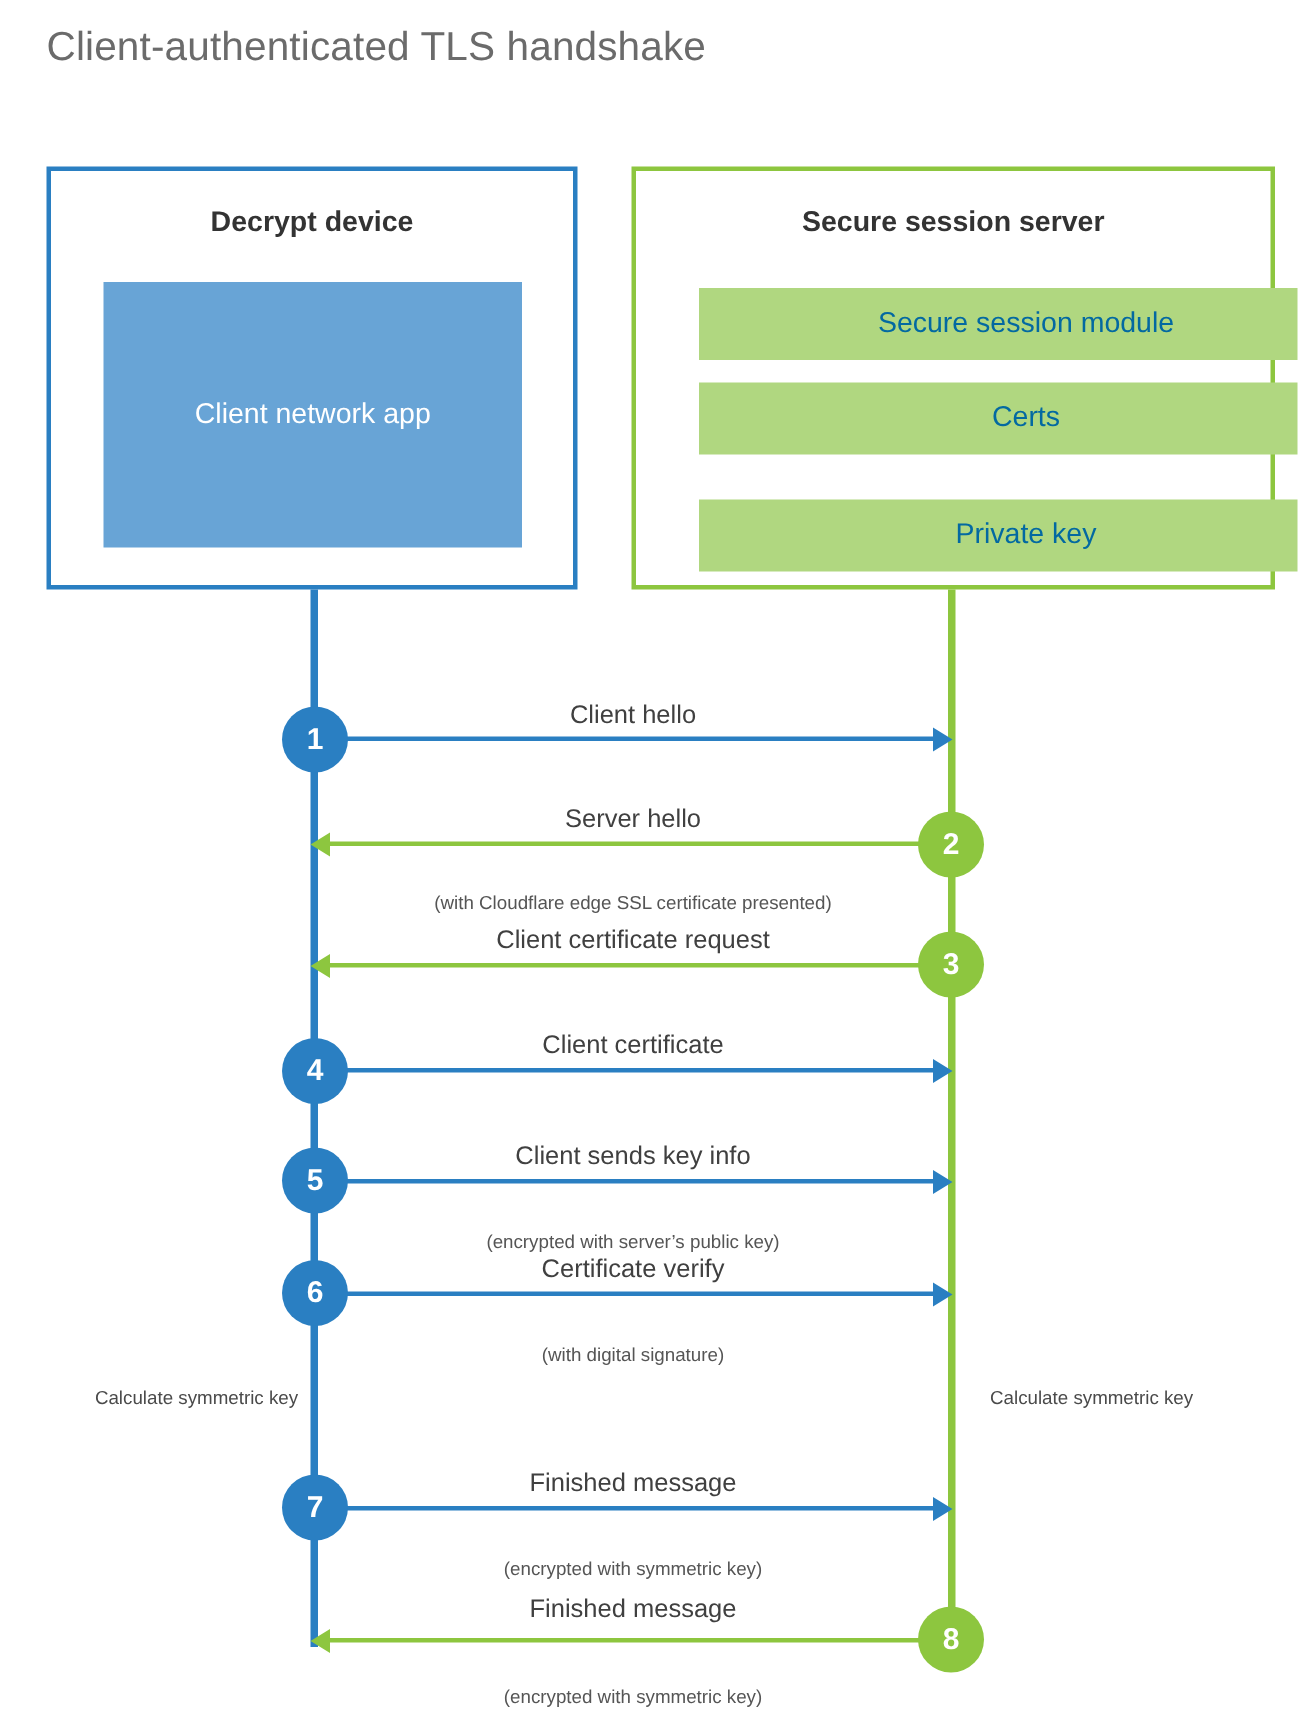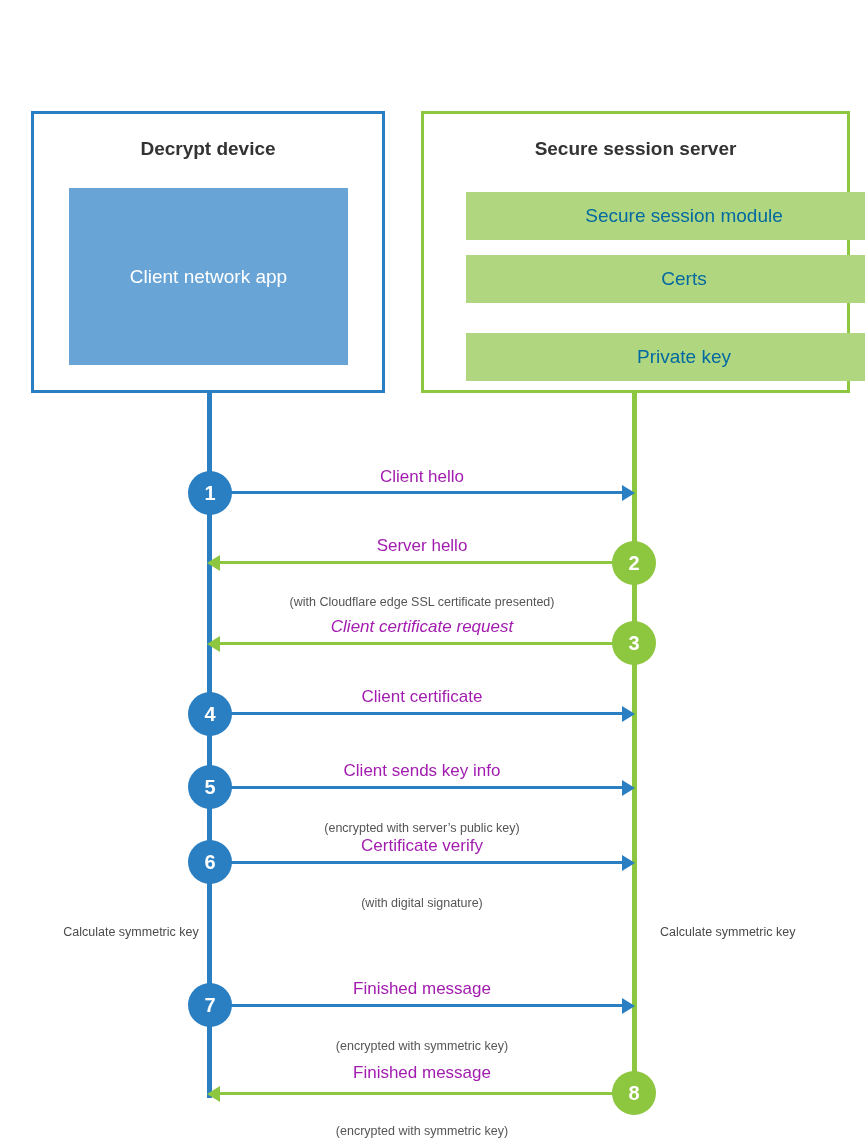--- a/index.html
+++ b/index.html
@@ -65,38 +65,39 @@
   .circle{
     position:absolute;width:44px;height:44px;border-radius:50%;
     display:flex;align-items:center;justify-content:center;
     color:#ffffff;font-size:20px;font-weight:bold;
   }
   .circle.blue{background:#2a7fc2;left:188px;}
   .circle.green{background:#8dc63f;left:612px;}
 
   .msg-label{
     position:absolute;text-align:center;
-    font-size:17px;color:#a21caf;white-space:nowrap;
+    font-size:17px;color:#404040;white-space:nowrap;
   }
   .msg-sub{
     position:absolute;text-align:center;
     font-size:12.5px;color:#555555;white-space:nowrap;margin-top:24px;
   }
 
   .note{
     position:absolute;font-size:12.5px;line-height:17px;color:#4a4a4a;
   }
   .note.left{left:48px;width:166px;text-align:center;}
   .note.right{left:660px;width:190px;text-align:left;}
 </style>
 </head>
 <body>
 
 <div id="stage">
 
+  <div class="title">Client-authenticated TLS handshake</div>
 
   <div class="panel client">
     <div class="panel-title">Decrypt device</div>
     <div class="inner-blue">Client network app</div>
   </div>
 
   <div class="panel server">
     <div class="panel-title">Secure session server</div>
     <div class="bar b1">Secure session module</div>
     <div class="bar b2">Certs</div>
@@ -113,21 +114,21 @@
 
   <div class="arrow-line green" style="left:218px;top:561px;width:414px;"></div>
   <div class="arrow-head left" style="left:207px;top:555px;"></div>
   <div class="circle green" style="top:541px;">2</div>
   <div class="msg-label" style="left:210px;top:536px;width:424px;">Server hello</div>
   <div class="msg-sub" style="left:210px;top:571px;width:424px;">(with Cloudflare edge SSL certificate presented)</div>
 
   <div class="arrow-line green" style="left:218px;top:642px;width:414px;"></div>
   <div class="arrow-head left" style="left:207px;top:636px;"></div>
   <div class="circle green" style="top:621px;">3</div>
-  <div class="msg-label" style="left:210px;top:617px;width:424px;font-style:italic;">Client certificate request</div>
+  <div class="msg-label" style="left:210px;top:617px;width:424px;">Client certificate request</div>
 
   <div class="arrow-line blue" style="left:210px;top:712px;width:415px;"></div>
   <div class="arrow-head right" style="left:622px;top:706px;"></div>
   <div class="circle blue" style="top:692px;">4</div>
   <div class="msg-label" style="left:210px;top:687px;width:424px;">Client certificate</div>
 
   <div class="arrow-line blue" style="left:210px;top:786px;width:415px;"></div>
   <div class="arrow-head right" style="left:622px;top:780px;"></div>
   <div class="circle blue" style="top:765px;">5</div>
   <div class="msg-label" style="left:210px;top:761px;width:424px;">Client sends key info</div>

